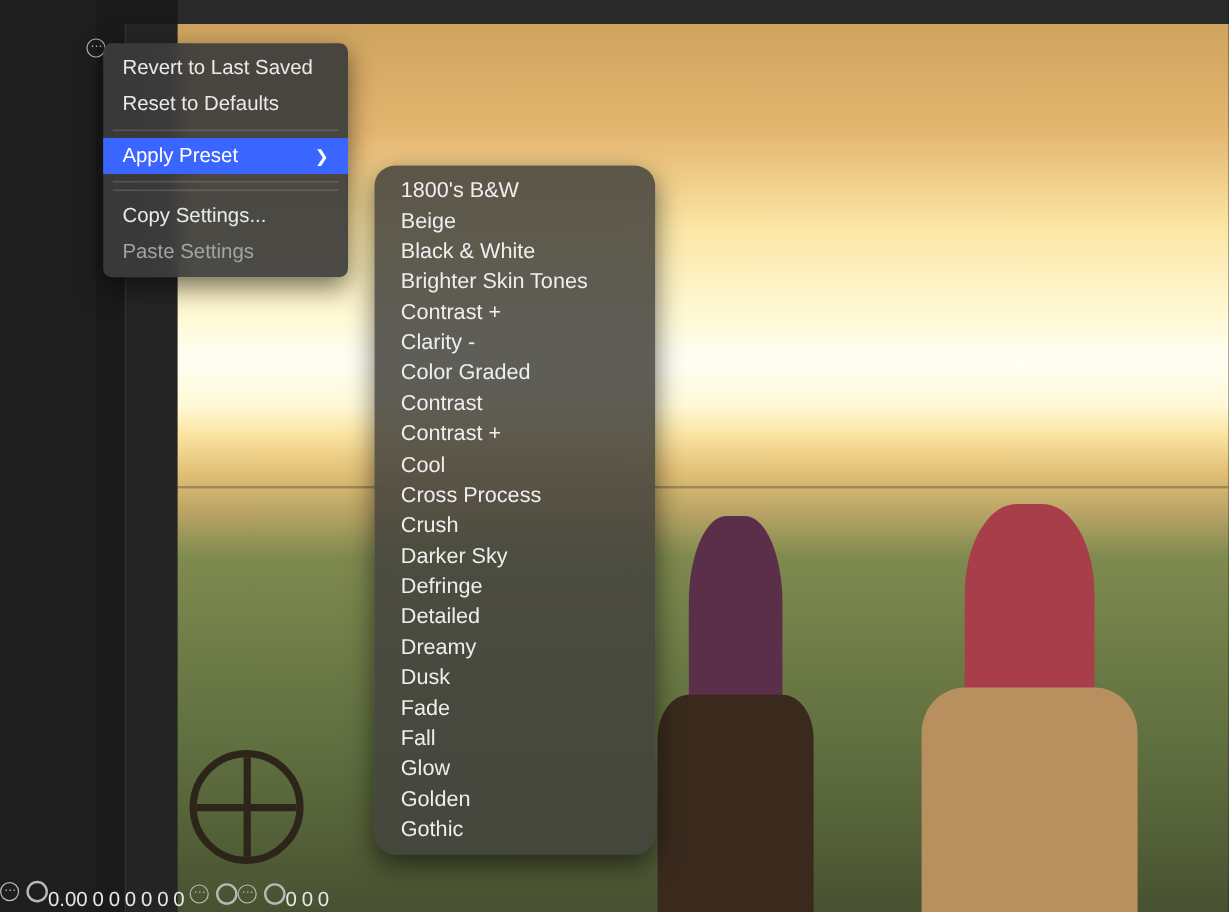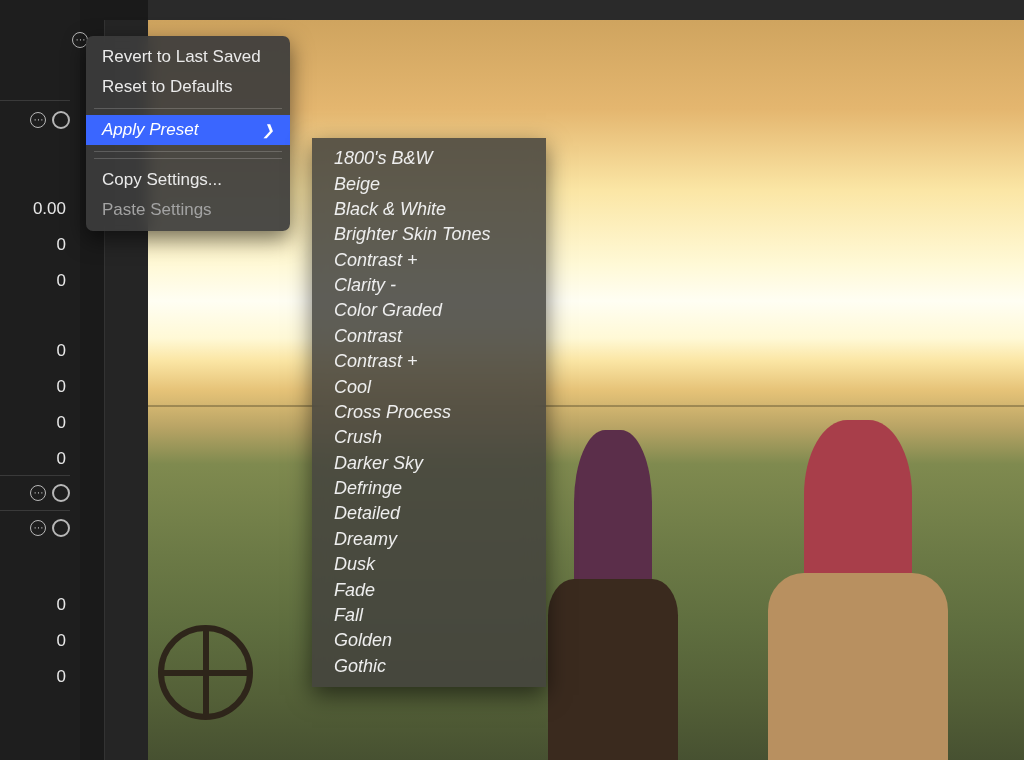--- a/index.html
+++ b/index.html
@@ -18,21 +18,21 @@
 
     
     .sidebar {
       position: absolute;
       left: 0;
       top: 0;
       width: 80px;
       height: 100%;
       background: #1e1e1e;
       display: flex;
-      flex-direction: column;
+      flex-direction: row;
       align-items: flex-end;
       padding-right: 10px;
     }
 
     .sidebar-icons-row {
       display: flex;
       align-items: center;
       gap: 6px;
       height: 30px;
     }
@@ -204,21 +204,20 @@
       font-size: 17px;
       color: #eaeaea;
       cursor: default;
       display:flex;
       align-items:center;
       justify-content:space-between;
     }
     .menu-item.highlighted {
       background: #3a66ff;
       color: #fff;
-      font-style: italic;
     }
     .menu-item.disabled {
       color: #a3a3a3;
     }
     .menu-sep {
       height:1px;
       margin: 6px 8px;
       background: rgba(255,255,255,0.18);
     }
     .chevron {
@@ -226,27 +225,26 @@
       color: inherit;
     }
 
     
     .submenu {
       position: absolute;
       left: 312px;
       top: 138px;
       width: 234px;
       background: rgba(68,66,62,0.86);
-      border-radius: 0;
+      border-radius: 17px;
       padding: 8px 0;
       box-shadow: 0 8px 22px rgba(0,0,0,0.55);
       backdrop-filter: blur(10px);
       max-height: 622px;
       overflow: hidden;
-      font-style: italic;
     }
     .submenu-item {
       padding: 2.2px 22px;
       font-size: 18px;
       color: #eee;
       cursor: default;
       white-space: nowrap;
     }
 
     
@@ -354,15 +352,16 @@
   <div class="submenu-item"><span>Cool</span></div>
   <div class="submenu-item"><span>Cross Process</span></div>
   <div class="submenu-item"><span>Crush</span></div>
   <div class="submenu-item"><span>Darker Sky</span></div>
   <div class="submenu-item"><span>Defringe</span></div>
   <div class="submenu-item"><span>Detailed</span></div>
   <div class="submenu-item"><span>Dreamy</span></div>
   <div class="submenu-item"><span>Dusk</span></div>
   <div class="submenu-item"><span>Fade</span></div>
   <div class="submenu-item"><span>Fall</span></div>
+  <div class="submenu-item"><span>Glow</span></div>
   <div class="submenu-item"><span>Golden</span></div>
   <div class="submenu-item"><span>Gothic</span></div>
 </div>
 
 </body></html>

